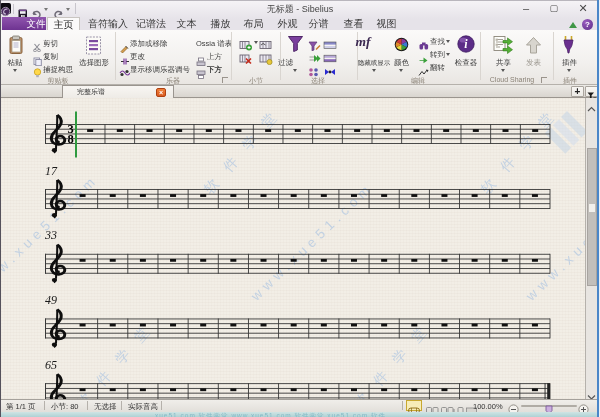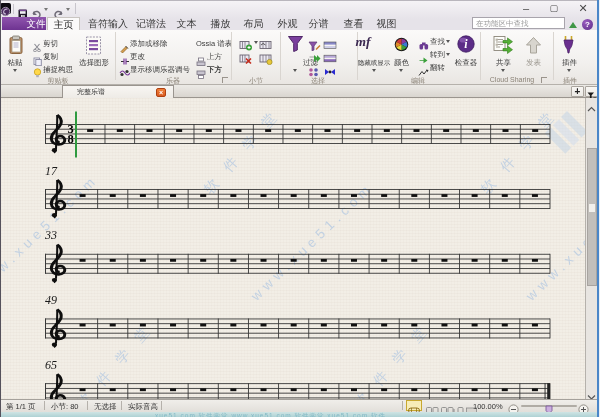--- a/index.html
+++ b/index.html
@@ -32,20 +32,21 @@
 .wm{color:#c2d1e2;font-size:14px;height:15px;white-space:nowrap;transform:rotate(-49deg);transform-origin:0 100%;letter-spacing:15px;}
 .wmc{color:#c2d1e2;font-size:13.5px;height:14px;white-space:nowrap;transform:rotate(-44deg);transform-origin:0 100%;letter-spacing:5px;}
 </style></head>
 <body>
 <div id="win">
   <div class="abs" id="titlebar"></div>
   <div class="abs" id="appicon"><svg width="11" height="11">
         <circle cx="5.5" cy="5.5" r="4.2" fill="#4a2b5e" stroke="#9a8fa5" stroke-width="1"></circle>
         <path d="M7.5 3 C5 3.2 3.6 4.6 3.6 6 C3.6 7.3 4.8 8 6 8" fill="none" stroke="#c8bcd4" stroke-width="1.1"></path>
       </svg></div>
+  <div class="abs" id="title">无标题 - Sibelius</div>
   <div class="abs winbtn" style="left:519px;width:14px;">–</div>
   <div class="abs winbtn" style="left:547px;width:14px;font-size:9px;">▢</div>
   <div class="abs winbtn" style="left:576px;width:14px;">✕</div>
 
   <div class="abs" style="left:12.5px;top:3.5px;width:1px;height:10px;background:#c8c5cc;"></div>
   <div class="abs" style="left:17.5px;top:4px;"><svg width="9.5" height="9.5">
         <rect x="0.5" y="0.5" width="8.5" height="8.5" rx="1" fill="#221a2c"></rect>
         <rect x="1.5" y="0.8" width="6.8" height="1" fill="#8a4ab0"></rect>
         <rect x="2" y="2.2" width="5.6" height="2.6" fill="#f2f0f5"></rect>
         <rect x="3" y="6" width="3.6" height="2.6" fill="#fff"></rect>
@@ -68,21 +69,20 @@
   <div class="abs rtab" id="hometab" style="left:47px;width:33px;">主页</div>
   <div class="abs rtab" style="left:86px;width:44px;">音符输入</div>
   <div class="abs rtab" style="left:133px;width:36px;">记谱法</div>
   <div class="abs rtab" style="left:172px;width:29px;">文本</div>
   <div class="abs rtab" style="left:206px;width:29px;">播放</div>
   <div class="abs rtab" style="left:239px;width:29px;text-align:center;">布局</div>
   <div class="abs rtab" style="left:273px;width:29px;">外观</div>
   <div class="abs rtab" style="left:304px;width:29px;">分谱</div>
   <div class="abs rtab" style="left:339px;width:29px;text-align:center;">查看</div>
   <div class="abs rtab" style="left:372px;width:29px;">视图</div>
-  <div class="abs" id="searchbox" style="left:472px;top:16.5px;width:93px;height:12.5px;background:#fff;border:1px solid #a8a4ac;font-size:7.5px;color:#999;line-height:11px;padding-left:3px;">在功能区中查找</div>
   <div class="abs" style="left:569px;top:22px;width:0;height:0;border-left:4.5px solid transparent;border-right:4.5px solid transparent;border-bottom:6px solid #3f9646;"></div>
   <div class="abs" style="left:582px;top:19px;width:11px;height:11px;border-radius:6px;background:radial-gradient(circle at 35% 30%,#9a5cc0,#5c2d87);color:#fff;font-size:8px;font-weight:bold;text-align:center;line-height:11px;">?</div>
   <div class="abs" id="ribbon"></div>
 
   <div class="abs" style="left:8px;top:35px;"><svg width="17" height="21">
     <rect x="2" y="2.5" width="12" height="16" rx="1.5" fill="#bd9068" stroke="#8a6540" stroke-width="1"></rect>
     <rect x="4.5" y="1" width="7" height="3.5" rx="1" fill="#c9c6bf" stroke="#7a7468" stroke-width="0.8"></rect>
     <rect x="4" y="5.5" width="8.5" height="11.5" fill="#fdfcf8" stroke="#9a927f" stroke-width="0.7"></rect>
     <path d="M5.5 8 h5 M5.5 10 h5 M5.5 12 h5" stroke="#a0a0c0" stroke-width="0.8"></path>
       </svg></div>
@@ -166,21 +166,21 @@
         <rect x="1" y="1" width="11" height="7" fill="#ece9f2" stroke="#6a6472" stroke-width="0.9"></rect>
         <path d="M4 1 v7 M7 1 v7 M10 1 v7" stroke="#6a6472" stroke-width="0.7"></path>
         <circle cx="10.5" cy="8" r="2.6" fill="#e8c83a" stroke="#9a8a20" stroke-width="0.7"></circle>
       </svg></div>
   <div class="abs glabel" style="left:238px;width:36px;">小节</div>
   <div class="abs gsep" style="left:280px;"></div>
 
   <div class="abs" style="left:287px;top:34.5px;"><svg width="17" height="17">
         <path d="M1.5 1.5 h14 l-5.2 7 v6.5 l-3.6 1.5 v-8 z" fill="#7a3f9d" stroke="#4f2768" stroke-width="1"></path>
       </svg></div>
-  <div class="abs it" style="left:299px;top:59px;width:23px;text-align:center;">过滤</div>
+  <div class="abs it" style="left:274px;top:59px;width:23px;text-align:center;">过滤</div>
   <div class="abs darr" style="left:293px;top:69px;"></div>
   <div class="abs" style="left:308px;top:37px;"><svg width="13" height="10">
         <path d="M1 1 h8 l-3 4 v4 l-2 0.8 v-4.8 z" fill="#8a52a8" stroke="#5a3570" stroke-width="0.7"></path>
         <path d="M8 8.5 L12 4.5" stroke="#c87830" stroke-width="1.4"></path>
       </svg></div>
   <div class="abs" style="left:323px;top:37px;"><svg width="14" height="10">
         <rect x="1" y="1" width="12" height="2.6" fill="#8888c8"></rect>
         <rect x="1" y="5" width="12" height="2.6" fill="#d0d0e8"></rect>
         <rect x="1" y="1" width="12" height="6.6" fill="none" stroke="#555" stroke-width="0.6"></rect>
       </svg></div>

